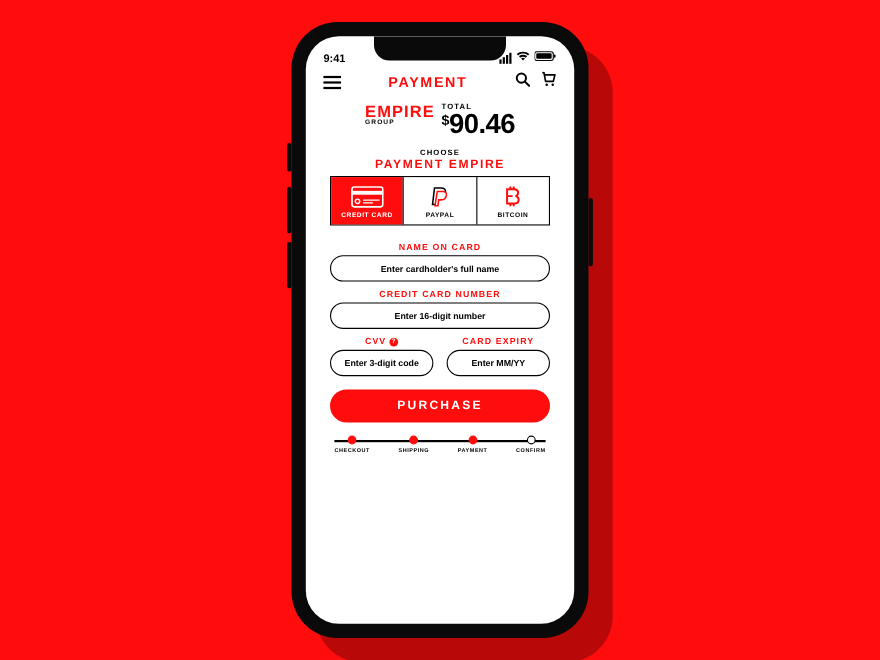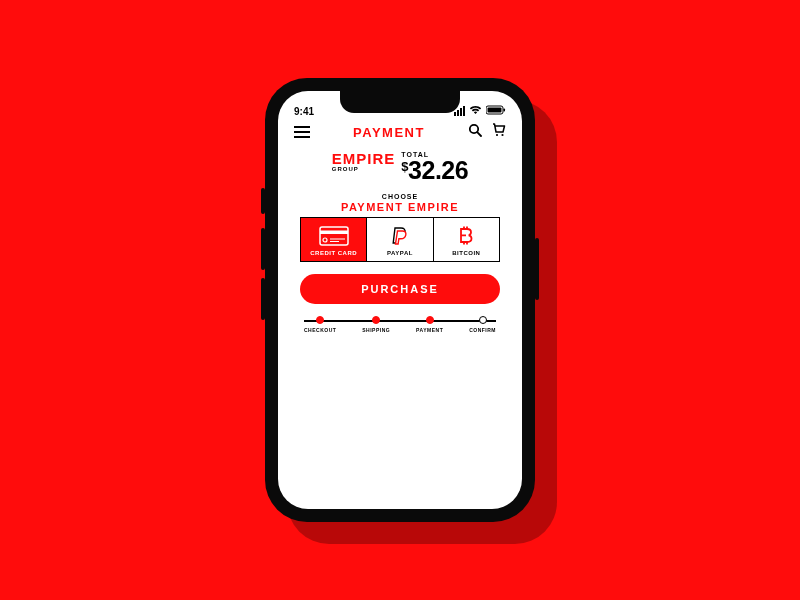--- a/index.html
+++ b/index.html
@@ -8,21 +8,21 @@
     background: #ff0c0c;
     font-family: -apple-system, "Helvetica Neue", Arial, sans-serif;
     display: flex;
     align-items: center;
     justify-content: center;
   }
 
   
   .phone {
     width: 270px;
-    height: 444px;
+    height: 560px;
     background: #0a0a0a;
     border-radius: 42px;
     position: relative;
     box-shadow: 22px 22px 0 rgba(0,0,0,.28);
   }
   .side-btn { position: absolute; background:#0a0a0a; border-radius:3px; }
   .side-btn.l1 { left:-4px; top:110px; width:4px; height:26px; }
   .side-btn.l2 { left:-4px; top:150px; width:4px; height:42px; }
   .side-btn.l3 { left:-4px; top:200px; width:4px; height:42px; }
   .side-btn.r1 { right:-4px; top:160px; width:4px; height:62px; }
@@ -166,21 +166,21 @@
       </div>
     </div>
 
     <div class="brand-total">
       <div class="brand">
         <div class="brand-main">EMPIRE</div>
         <div class="brand-sub">GROUP</div>
       </div>
       <div class="total-block">
         <div class="total-label">TOTAL</div>
-        <div class="price"><span class="cur">$</span><span>32.26</span></div>
+        <div class="price"><span class="cur">$</span><span>90.46</span></div>
       </div>
     </div>
 
     <div class="choose">CHOOSE</div>
     <div class="pm-head">PAYMENT EMPIRE</div>
 
     <div class="methods">
       <div class="method active">
         <div class="m-icon">
           <svg width="30" height="20" viewBox="0 0 30 20">
@@ -209,20 +209,49 @@
               <line x1="8" y1="1.5" x2="8" y2="4" stroke="#ff0c0c" stroke-width="1.8"></line>
               <line x1="11" y1="1.5" x2="11" y2="4" stroke="#ff0c0c" stroke-width="1.8"></line>
               <line x1="8" y1="17" x2="8" y2="19.5" stroke="#ff0c0c" stroke-width="1.8"></line>
               <line x1="11" y1="17" x2="11" y2="19.5" stroke="#ff0c0c" stroke-width="1.8"></line>
             </svg>
         </div>
         <div class="method-label">BITCOIN</div>
       </div>
     </div>
 
+    <div class="form">
+      <div class="field-label">NAME ON CARD</div>
+      <div class="pill">
+          <input placeholder="Enter cardholder's full name" style="">
+        </div>
+
+      <div class="field-label">CREDIT CARD NUMBER</div>
+      <div class="pill">
+          <input placeholder="Enter 16-digit number" style="">
+        </div>
+
+      <div class="row2">
+        <div>
+          <div class="field-label">
+            <span>CVV</span>
+            <span class="info-dot">?</span>
+          </div>
+          <div class="pill">
+              <input placeholder="Enter 3-digit code" style="">
+            </div>
+        </div>
+        <div>
+          <div class="field-label">CARD EXPIRY</div>
+          <div class="pill">
+              <input placeholder="Enter MM/YY" style="">
+            </div>
+        </div>
+      </div>
+    </div>
 
     <button class="purchase">PURCHASE</button>
 
     <div class="stepper">
       <div class="step done">
           <div class="dot"></div>
           <div class="step-label">CHECKOUT</div>
         </div>
       <div class="step done">
           <div class="dot"></div>

